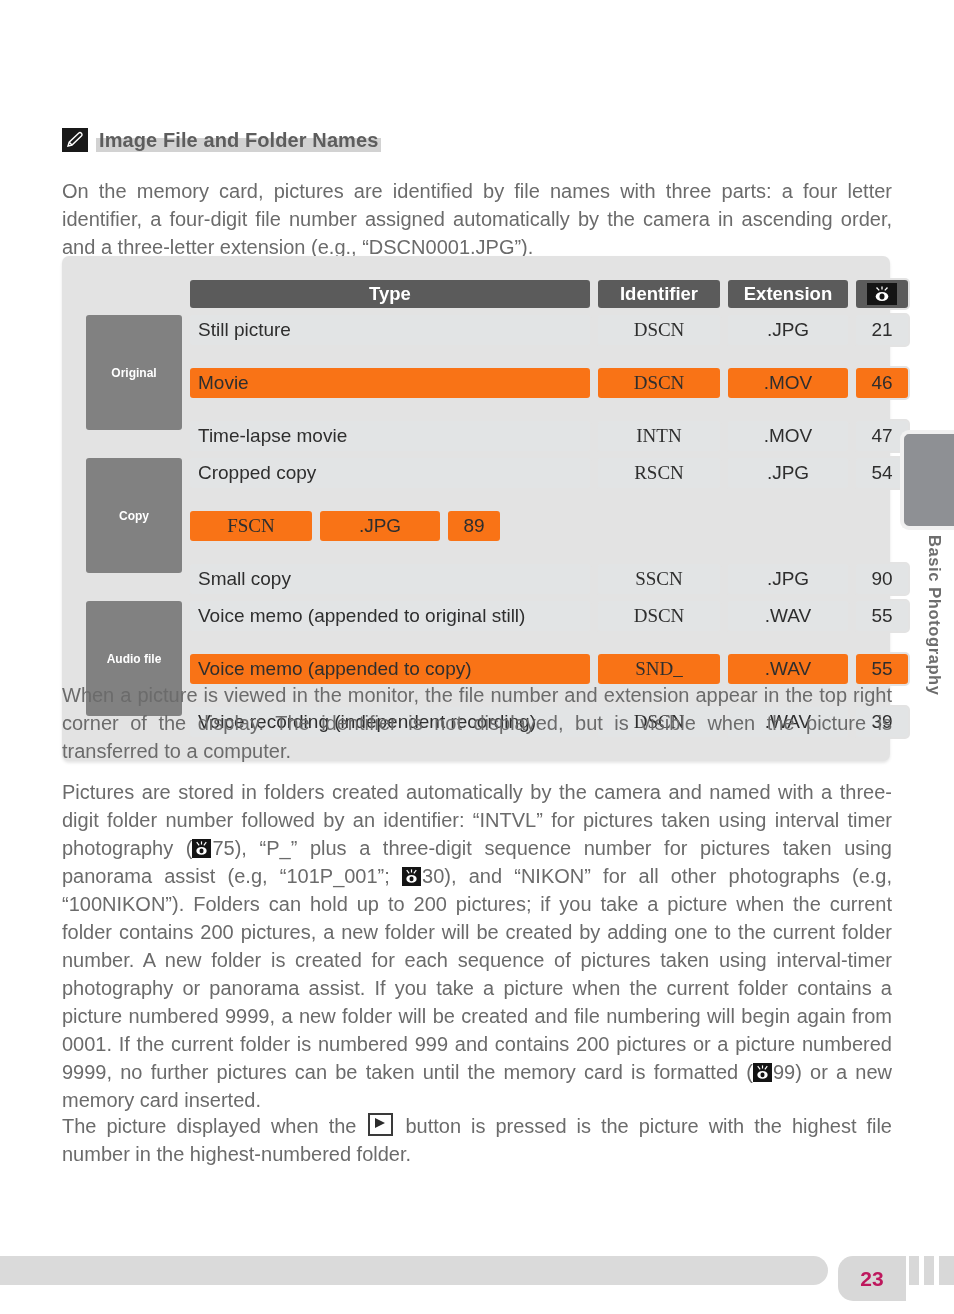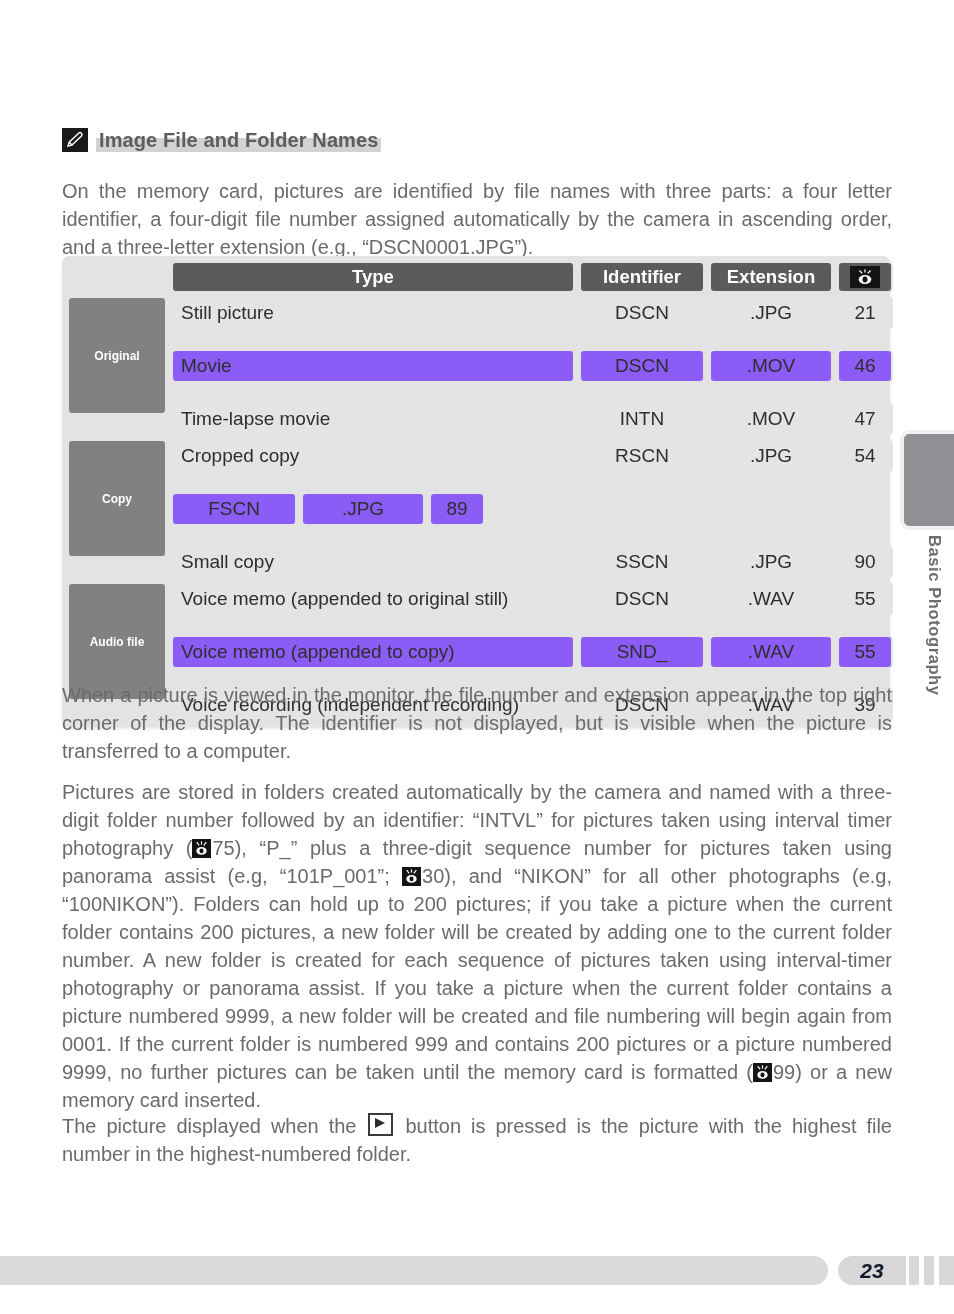--- a/index.html
+++ b/index.html
@@ -98,21 +98,21 @@
   }
 
   
   .table-wrap {
     position: absolute;
     left: 62px;
     top: 256px;
     width: 828px;
     background: #e3e3e3;
     border-radius: 7px;
-    padding: 5px;
+    padding: 22px;
     box-sizing: border-box;
     box-shadow: 0 2px 3px rgba(0,0,0,0.10);
   }
   .t-row {
     display: flex;
     gap: 4px;
     margin-bottom: 3px;
   }
   .t-row:last-child { margin-bottom: 0; }
 
@@ -162,26 +162,26 @@
 
   .body-col {
     flex: 1;
     display: flex;
     flex-direction: column;
     gap: 19px;
   }
   .brow { display: flex; gap: 4px; }
 
   .c-type  { width: 404px; flex: none; justify-content: flex-start; padding-left: 8px; }
-  .c-id    { width: 126px; flex: none; justify-content: center; }
+  .c-id    { width: 126px; flex: none; justify-content: center; font-family: Liberation Serif, serif; }
   .c-ext   { width: 124px; flex: none; justify-content: center; }
   .c-ref   { width: 56px;  flex: none; justify-content: center; }
 
   .shade-light { background: #e2e4e5; }
-  .shade-white { background: #8b5cf6; text-align: right; }
+  .shade-white { background: #f97316; text-align: right; }
 
   .hdr-spacer { width: 100px; flex: none; }
   .hdr-type { width: 404px; flex: none; }
   .hdr-id   { width: 126px; flex: none; }
   .hdr-ext  { width: 124px; flex: none; }
   .hdr-ref  { width: 56px;  flex: none; }
 
   .eye-head {
     width: 30px;
     height: 22px;
@@ -225,30 +225,29 @@
     width: 828px;
     height: 29px;
     background: #dadada;
     border-radius: 0 15px 15px 0;
   }
   .page-pill {
     position: absolute;
     left: 838px;
     top: 1256px;
     width: 68px;
-    height: 29px;
+    height: 45px;
     background: #d8d8d8;
     border-radius: 15px 0 0 15px;
     display: flex;
     align-items: center;
     justify-content: center;
     font-size: 21px;
     font-weight: bold;
-    color: #0f172a;
-    font-style: italic;
+    color: #be185d;
   }
   .tick {
     position: absolute;
     top: 1256px;
     width: 10px;
     height: 29px;
     background: #d8d8d8;
   }
   .tick.t1 { left: 909px; }
   .tick.t2 { left: 924px; }

